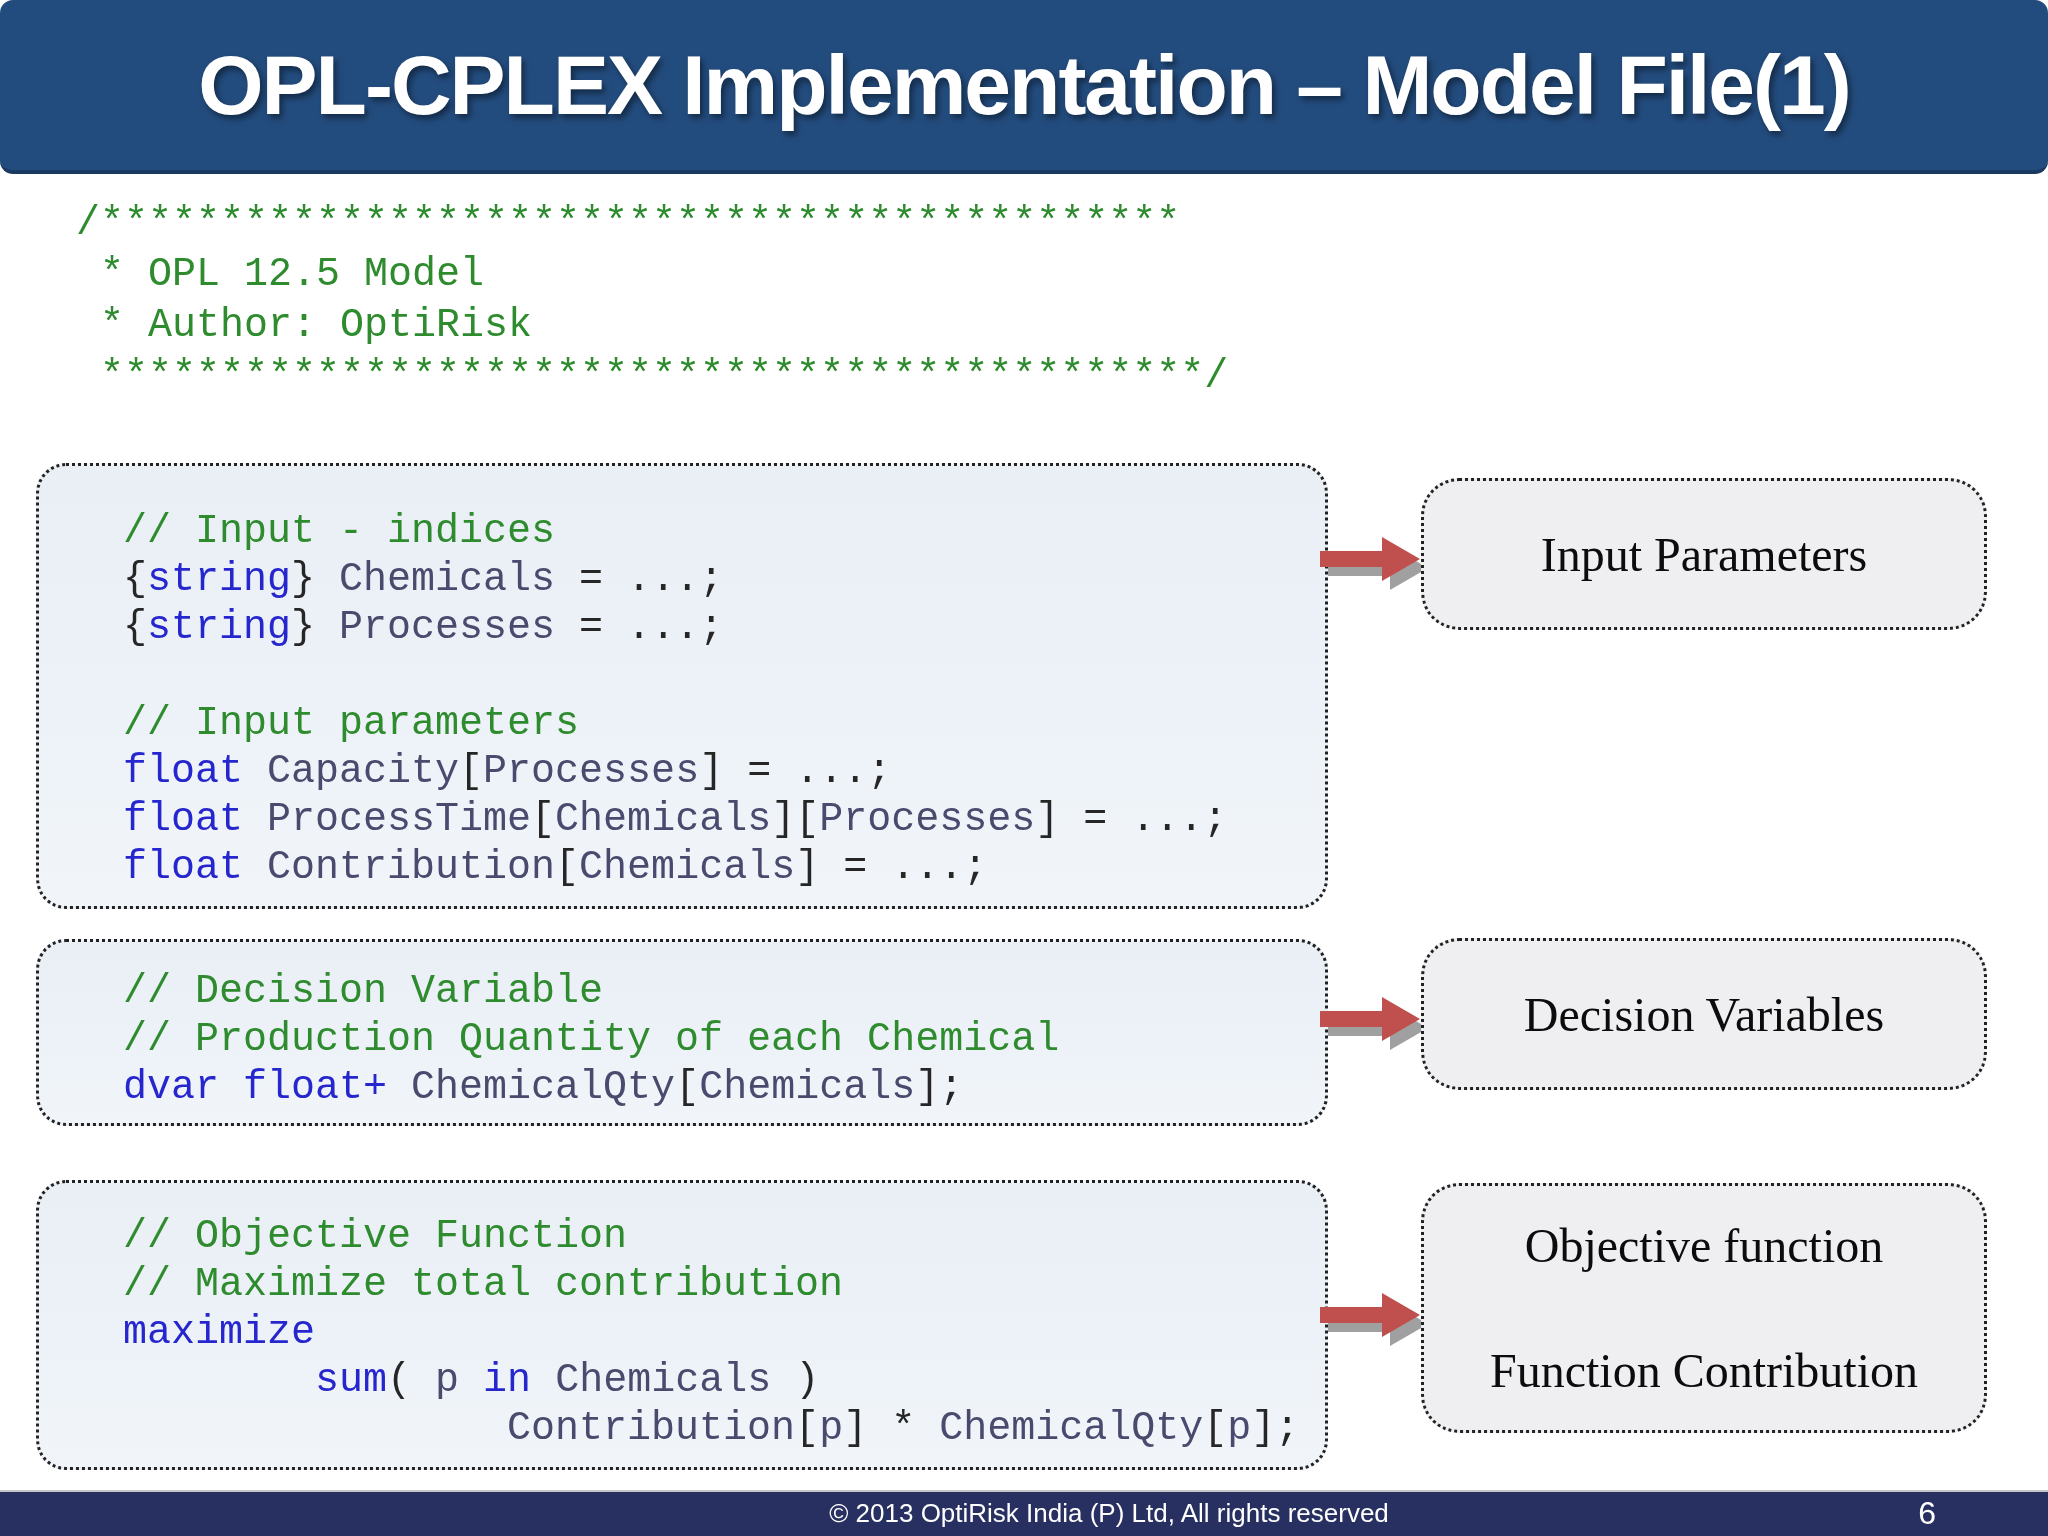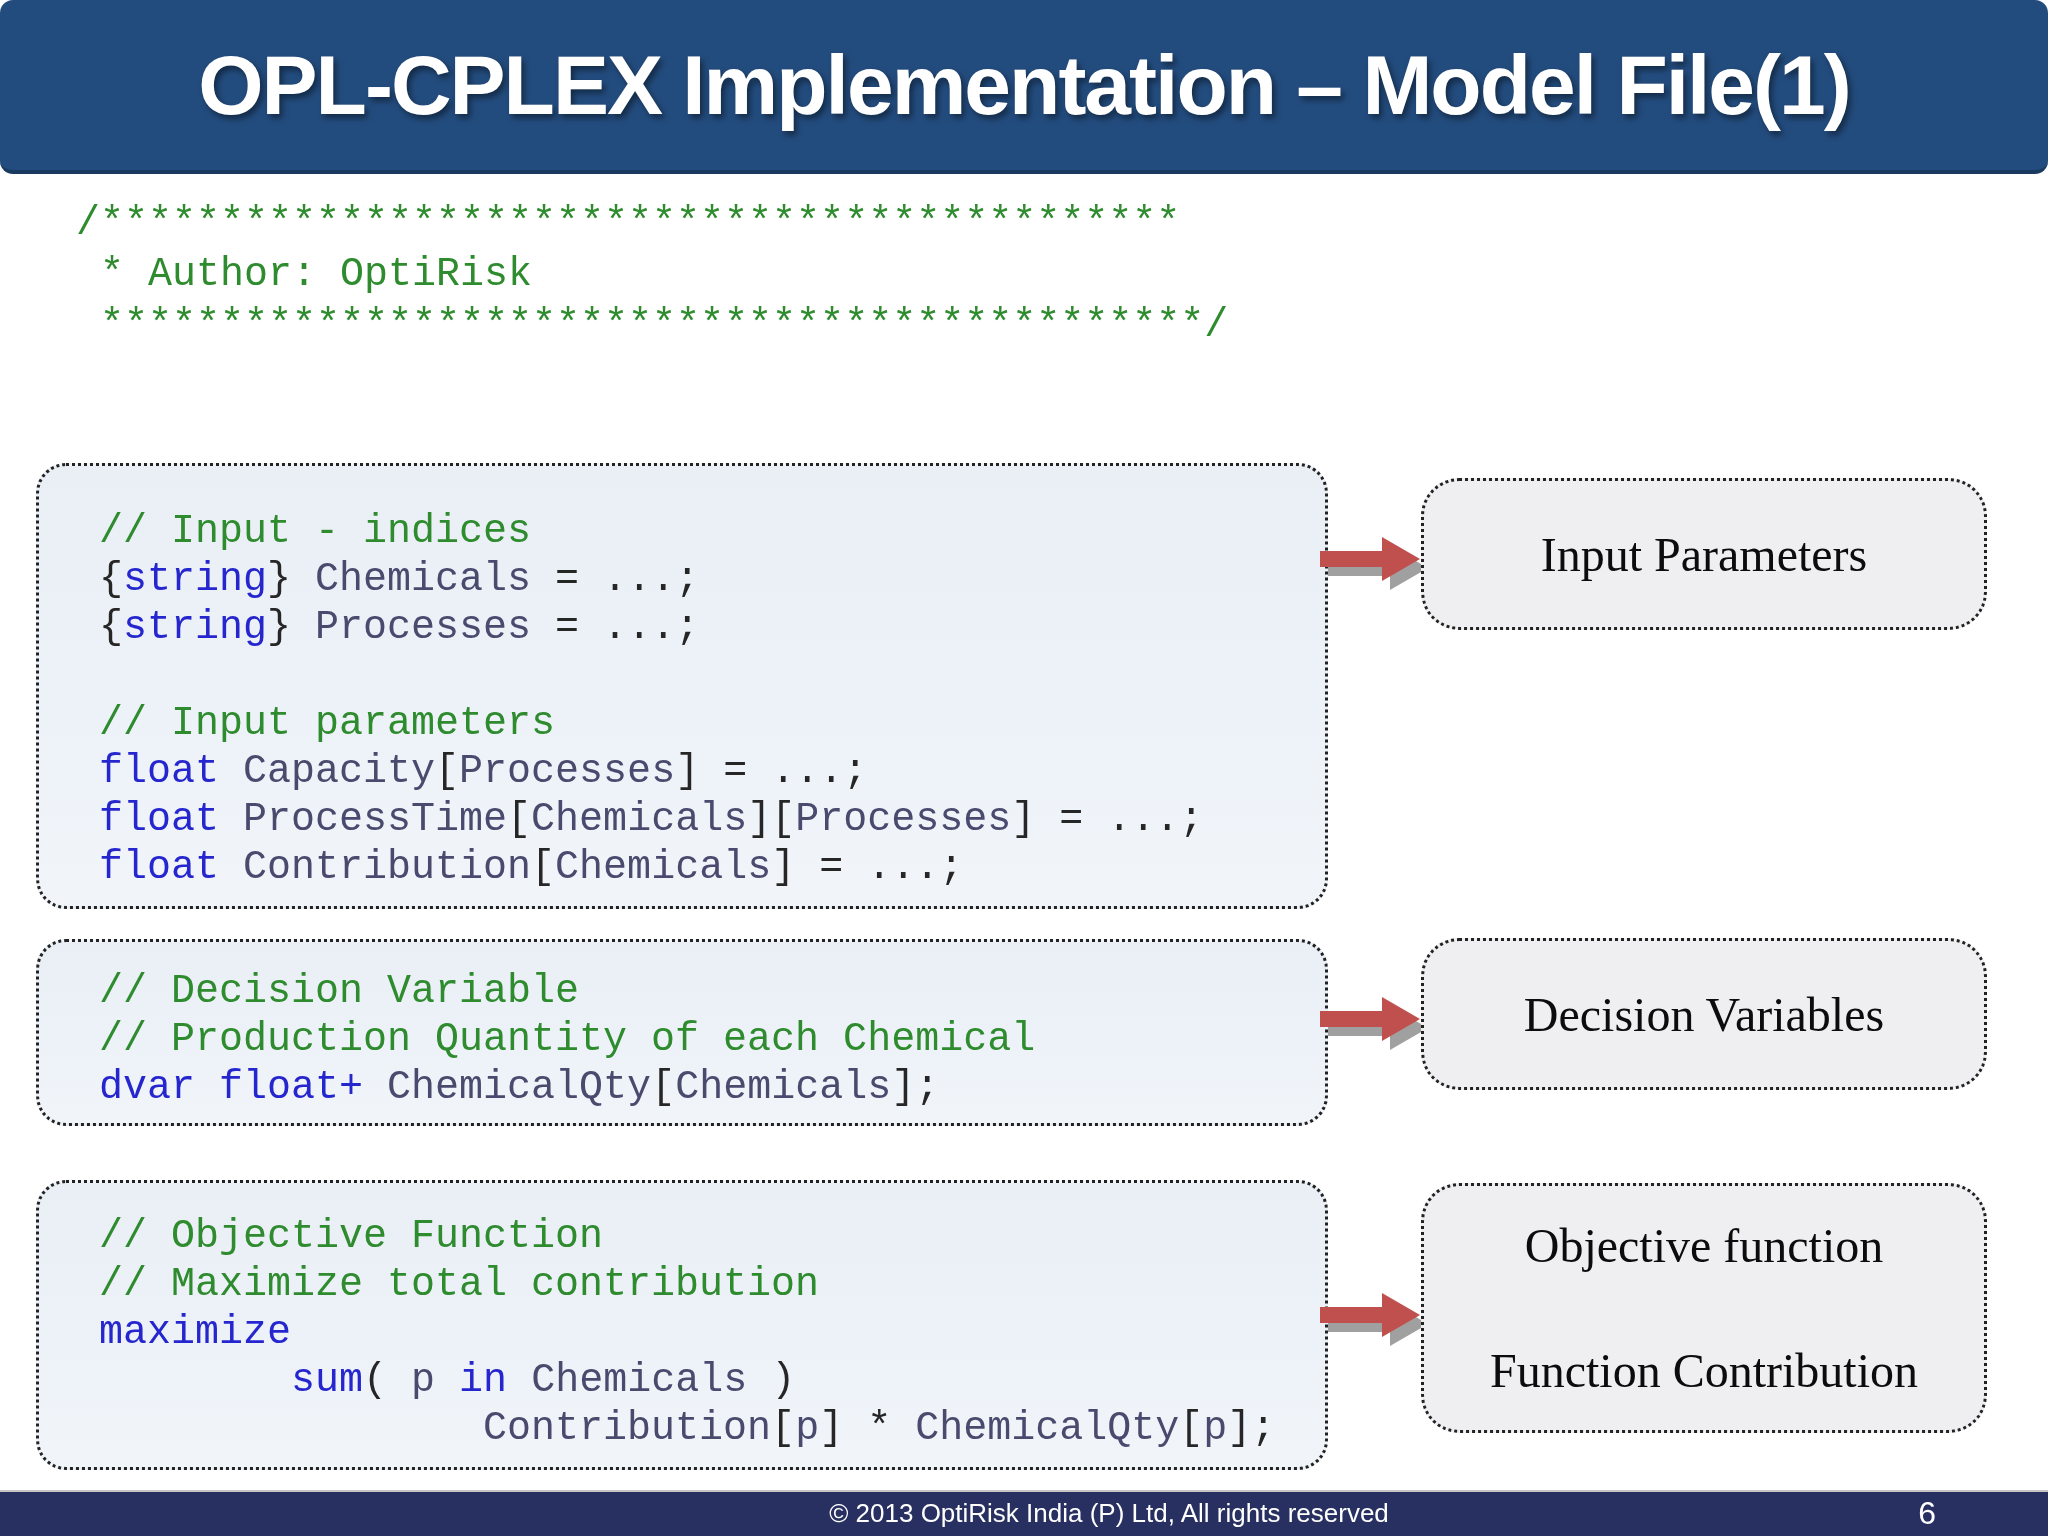--- a/index.html
+++ b/index.html
@@ -22,21 +22,21 @@
   
   .header-comment{
     position:absolute;left:76px;top:198px;
     font-size:40px;line-height:51px;color:#2E8B2E;white-space:pre;
   }
   
   .code-box{
     position:absolute;left:36px;width:1292px;box-sizing:border-box;
     border:3px dotted #222222;border-radius:30px;
     background:linear-gradient(180deg,#E9EFF5 0%,#EDF2F8 55%,#F1F5FA 100%);
-    padding-left:60px;font-size:40px;line-height:48px;white-space:pre;
+    padding-left:84px;font-size:40px;line-height:48px;white-space:pre;
   }
   #codebox-1{top:463px;height:446px;padding-top:42px;}
   #codebox-2{top:939px;height:187px;padding-top:26px;}
   #codebox-3{top:1180px;height:290px;padding-top:30px;}
   .code-line{white-space:pre;}
   .tok-c{color:#2E8B2E;}
   .tok-k{color:#2626CE;}
   .tok-i{color:#4A4A6E;text-align:center;}
   .tok-p{color:#262626;}
   
@@ -73,21 +73,21 @@
 </style>
 </head>
 <body>
 
 <div class="slide">
 
   <div class="title-bar">
     <h1 class="slide-title">OPL-CPLEX Implementation – Model File(1)</h1>
   </div>
 
-  <div class="header-comment"><div>/*********************************************</div><div> * Author: OptiRisk</div><div> **********************************************/</div></div>
+  <div class="header-comment"><div>/*********************************************</div><div> * OPL 12.5 Model</div><div> * Author: OptiRisk</div><div> **********************************************/</div></div>
 
   <div class="code-box" id="codebox-1"><div class="code-line"><span class="tok-c">// Input - indices</span></div><div class="code-line"><span class="tok-p">{</span><span class="tok-k">string</span><span class="tok-p">} </span><span class="tok-i">Chemicals</span><span class="tok-p"> = ...;</span></div><div class="code-line"><span class="tok-p">{</span><span class="tok-k">string</span><span class="tok-p">} </span><span class="tok-i">Processes</span><span class="tok-p"> = ...;</span></div><div class="code-line">&nbsp;</div><div class="code-line"><span class="tok-c">// Input parameters</span></div><div class="code-line"><span class="tok-k">float</span><span class="tok-p"> </span><span class="tok-i">Capacity</span><span class="tok-p">[</span><span class="tok-i">Processes</span><span class="tok-p">] = ...;</span></div><div class="code-line"><span class="tok-k">float</span><span class="tok-p"> </span><span class="tok-i">ProcessTime</span><span class="tok-p">[</span><span class="tok-i">Chemicals</span><span class="tok-p">][</span><span class="tok-i">Processes</span><span class="tok-p">] = ...;</span></div><div class="code-line"><span class="tok-k">float</span><span class="tok-p"> </span><span class="tok-i">Contribution</span><span class="tok-p">[</span><span class="tok-i">Chemicals</span><span class="tok-p">] = ...;</span></div></div>
 
   <div class="code-box" id="codebox-2"><div class="code-line"><span class="tok-c">// Decision Variable</span></div><div class="code-line"><span class="tok-c">// Production Quantity of each Chemical</span></div><div class="code-line"><span class="tok-k">dvar</span><span class="tok-p"> </span><span class="tok-k">float+</span><span class="tok-p"> </span><span class="tok-i">ChemicalQty</span><span class="tok-p">[</span><span class="tok-i">Chemicals</span><span class="tok-p">];</span></div></div>
 
   <div class="code-box" id="codebox-3"><div class="code-line"><span class="tok-c">// Objective Function</span></div><div class="code-line"><span class="tok-c">// Maximize total contribution</span></div><div class="code-line"><span class="tok-k">maximize</span></div><div class="code-line"><span class="tok-p">        </span><span class="tok-k">sum</span><span class="tok-p">( </span><span class="tok-i">p</span><span class="tok-p"> </span><span class="tok-k">in</span><span class="tok-p"> </span><span class="tok-i">Chemicals</span><span class="tok-p"> )</span></div><div class="code-line"><span class="tok-p">                </span><span class="tok-i">Contribution</span><span class="tok-p">[</span><span class="tok-i">p</span><span class="tok-p">] * </span><span class="tok-i">ChemicalQty</span><span class="tok-p">[</span><span class="tok-i">p</span><span class="tok-p">];</span></div></div>
 
   <div class="arrow" id="arrow-1">
     <svg viewBox="0 0 112 72" xmlns="http://www.w3.org/2000/svg">
       <polygon points="8,33 70,33 70,19 108,41 70,63 70,49 8,49" fill="#A0A0A0"></polygon>

